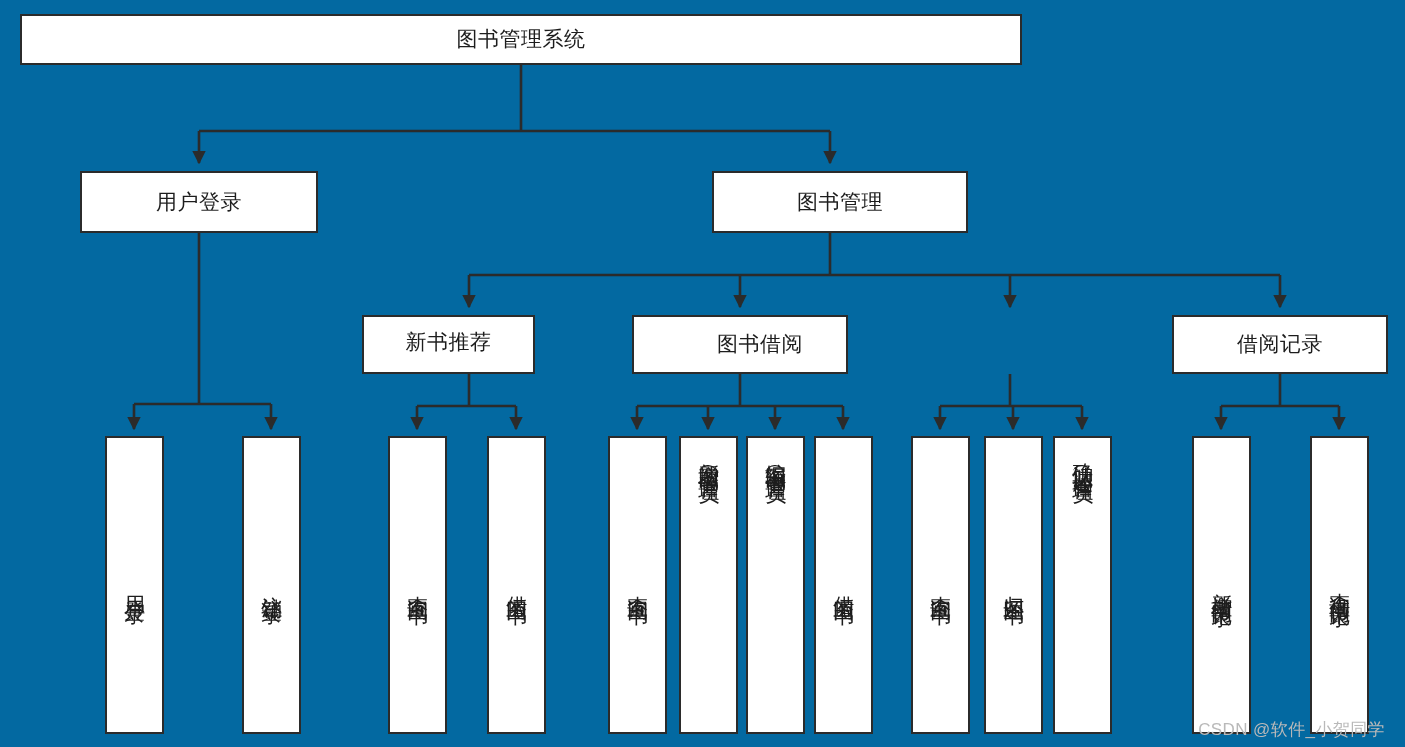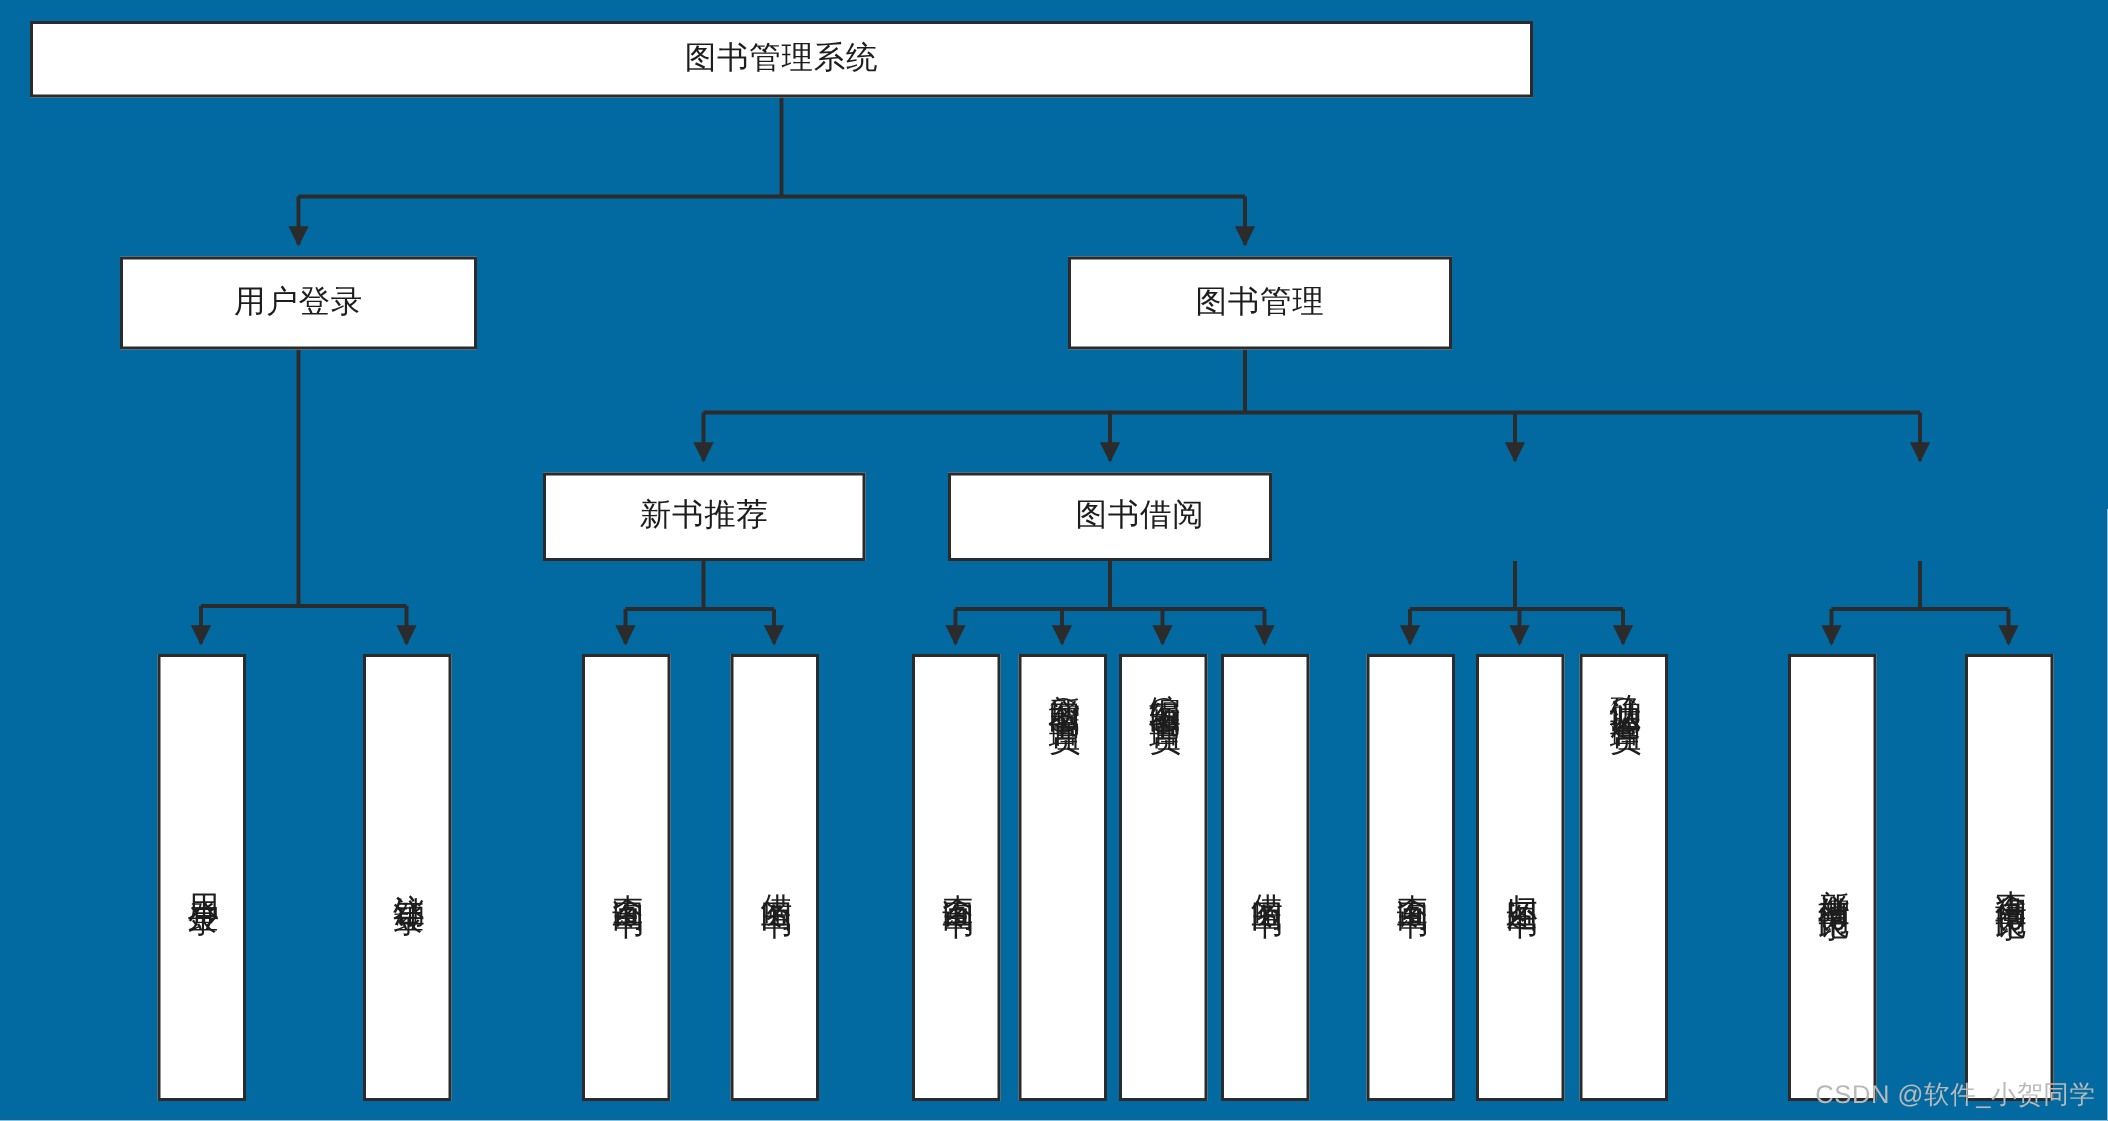--- a/index.html
+++ b/index.html
@@ -53,21 +53,21 @@
     text-orientation: upright;
     font-size: 21px;
     letter-spacing: 3px;
   }
   .node.vertical.centered {
     align-items: center;
     padding-top: 0;
   }
   #watermark {
     position: absolute;
-    right: 8px;
+    right: 20px;
     bottom: 6px;
     font-size: 17px;
     color: #b9b9b9;
     white-space: nowrap;
     letter-spacing: 0.4px;
   }
 </style>
 </head>
 <body>
 
@@ -128,29 +128,32 @@
   </div>
 
   <div class="node horizontal" style="left:80px; top:171px; width:238px; height:62px;">
     <span class="node-label">用户登录</span>
   </div>
 
   <div class="node horizontal" style="left:712px; top:171px; width:256px; height:62px;">
     <span class="node-label">图书管理</span>
   </div>
 
-  <div class="node horizontal" style="left:362px; top:315px; width:215px; height:59px;">
+  <div class="node horizontal" style="left:362px; top:315px; width:173px; height:59px;font-family:Liberation Mono, monospace;">
     <span class="node-label">新书推荐</span>
   </div>
 
   <div class="node horizontal" style="left:632px; top:315px; width:216px; height:59px;padding-left:40px;">
     <span class="node-label">图书借阅</span>
   </div>
 
 
+  <div class="node horizontal" style="left:1172px; top:315px; width:216px; height:59px;">
+    <span class="node-label">借阅记录</span>
+  </div>
 
   <div class="node vertical centered" style="left:105px; top:436px; width:59px; height:298px;">
     <span class="node-label">用户登录</span>
   </div>
 
   <div class="node vertical centered" style="left:242px; top:436px; width:59px; height:298px;">
     <span class="node-label">注销登录</span>
   </div>
 
   <div class="node vertical centered" style="left:388px; top:436px; width:59px; height:298px;">

